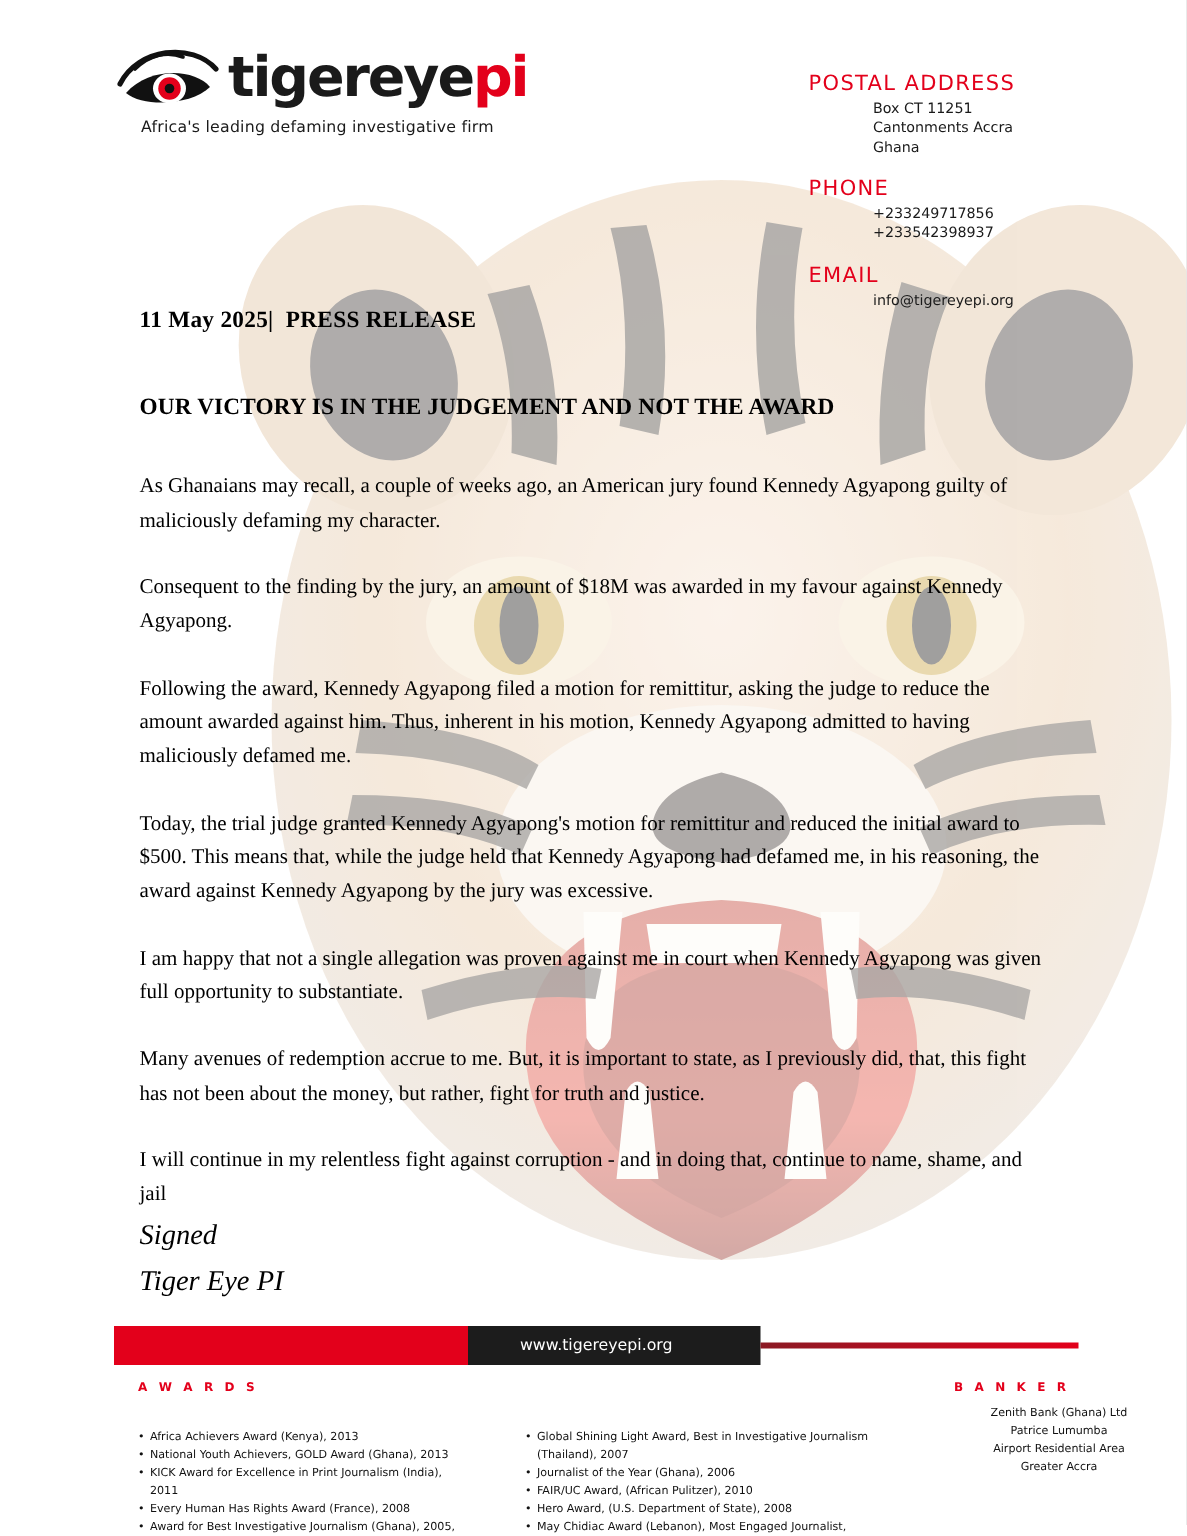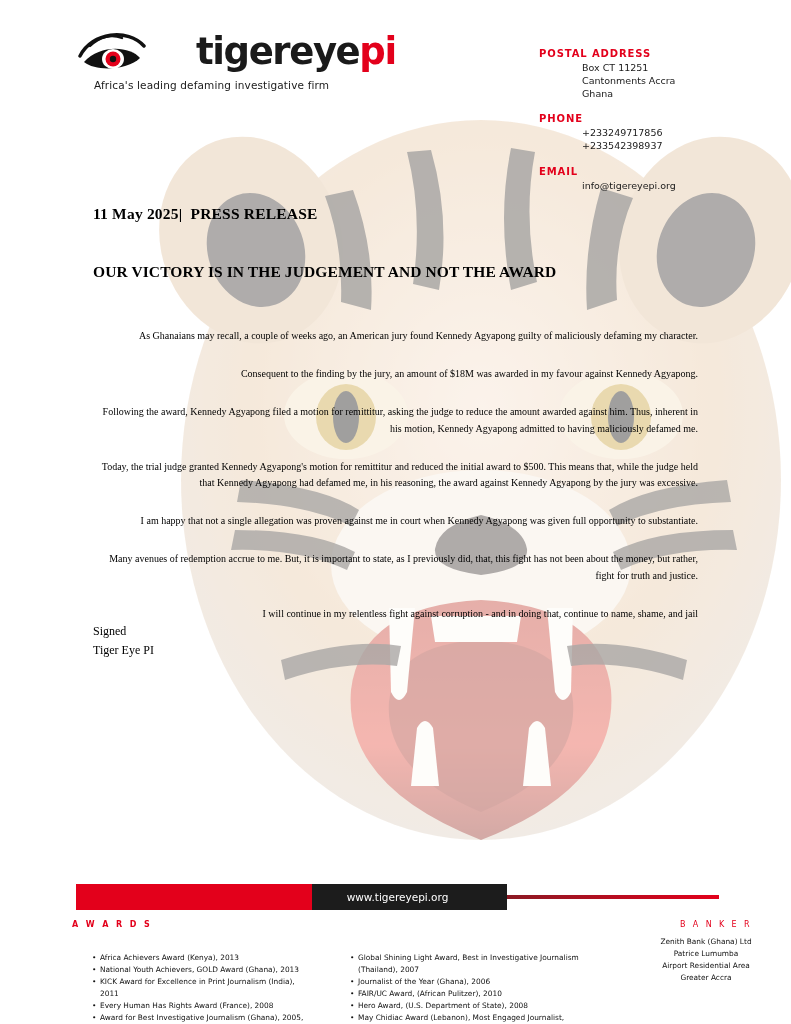--- a/index.html
+++ b/index.html
@@ -38,21 +38,20 @@
   .logo-block {
     position: absolute;
     left: 78px;
     top: 24px;
     width: 330px;
   }
   .logo-row {
     display: flex;
     align-items: flex-end;
     height: 48px;
-    gap: 44px;
   }
   .logo-eye {
     width: 68px;
     height: 46px;
     position: relative;
     margin-right: 6px;
   }
   .logo-word {
     font-family: "DejaVu Sans", sans-serif;
     font-size: 37px;
@@ -76,22 +75,22 @@
   .contact {
     position: absolute;
     right: 72px;
     top: 48px;
     width: 180px;
     font-family: "DejaVu Sans", sans-serif;
   }
   .contact-group { margin-bottom: 13px; }
   .contact-head {
     color: #e3001b;
-    font-size: 10px;
-    font-weight: bold;
+    font-size: 14px;
+    font-weight: normal;
     letter-spacing: 0.9px;
     margin-bottom: 3px;
   }
   .contact-line {
     font-size: 9.5px;
     color: #1a1a1a;
     line-height: 1.35;
     padding-left: 43px;
   }
 
@@ -107,34 +106,35 @@
     font-weight: bold;
     color: #000;
     margin-bottom: 40px;
     letter-spacing: 0.2px;
   }
   .dateline .sep { font-weight: bold; }
   .headline {
     font-size: 15.5px;
     font-weight: bold;
     color: #000;
-    margin-bottom: 47px;
+    margin-bottom: 33px;
     letter-spacing: 0.1px;
   }
   .para {
-    font-size: 10px;
+    font-size: 14px;
     line-height: 1.62;
     color: #000;
     margin-bottom: 22px;
-    text-align: right;
+    text-align: left;
   }
   .sign-line {
-    font-size: 12px;
+    font-size: 19px;
     line-height: 1.62;
     color: #000;
+    font-style: italic;
   }
 
   
   .footer-bar {
     position: absolute;
     left: 0;
     top: 884px;
     width: 791px;
     height: 26px;
   }
@@ -177,36 +177,35 @@
 
   .awards {
     position: absolute;
     left: 0;
     top: 920px;
     width: 791px;
     font-family: "DejaVu Sans", sans-serif;
   }
   .awards-head {
     position: absolute;
-    left: 72px;
+    left: 92px;
     top: 0;
     font-size: 8px;
     font-weight: bold;
     letter-spacing: 2.4px;
     color: #e3001b;
   }
   .banker-head {
     position: absolute;
     left: 636px;
     top: 0;
     font-size: 8px;
-    font-weight: normal;
+    font-weight: bold;
     letter-spacing: 2.4px;
     color: #e3001b;
-    margin-left: 44px;
   }
   .col {
     position: absolute;
     font-size: 7.4px;
     line-height: 1.62;
     color: #111;
   }
   .col-a { left: 76px; top: 16px; width: 250px; }
   .col-b { left: 334px; top: 16px; width: 290px; }
   .col-c { left: 636px; top: 16px; width: 140px; text-align: center; }

